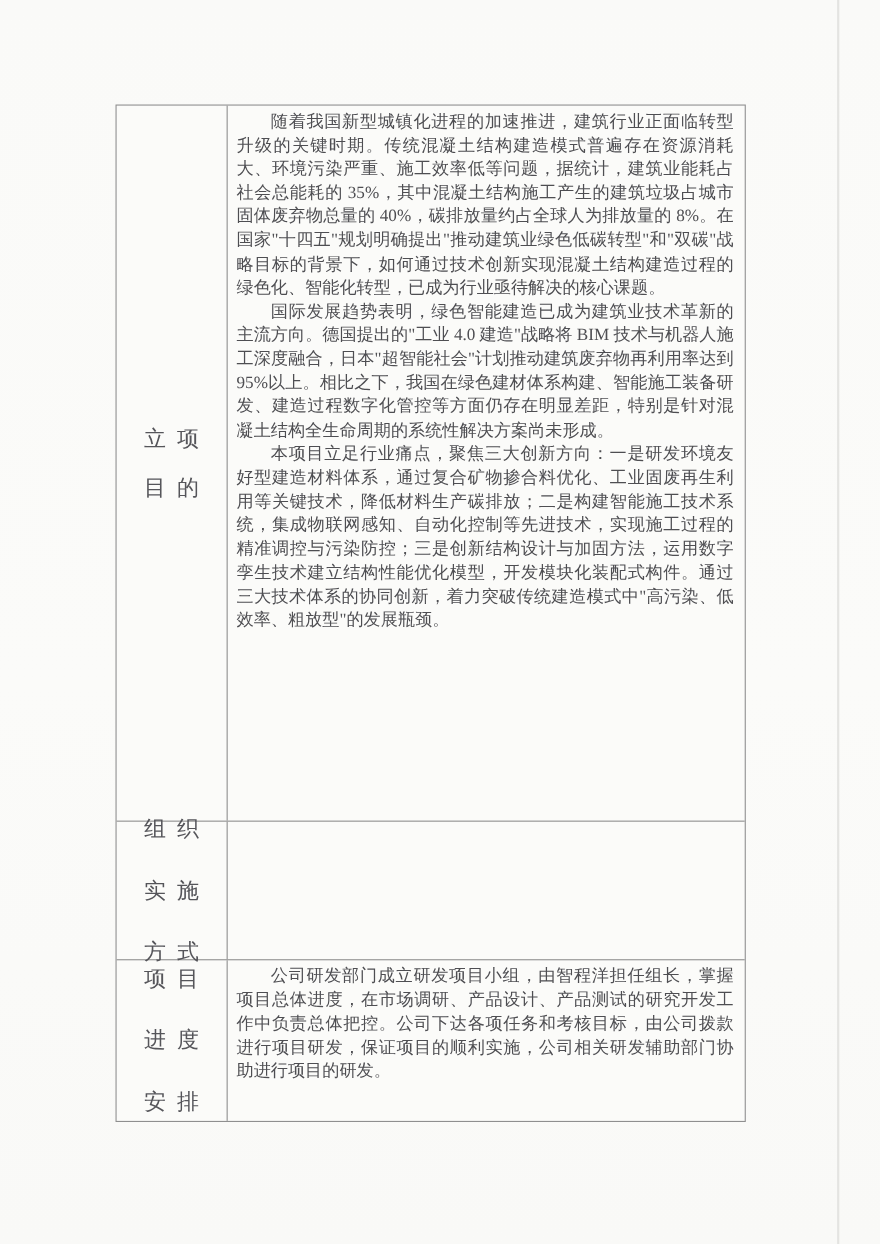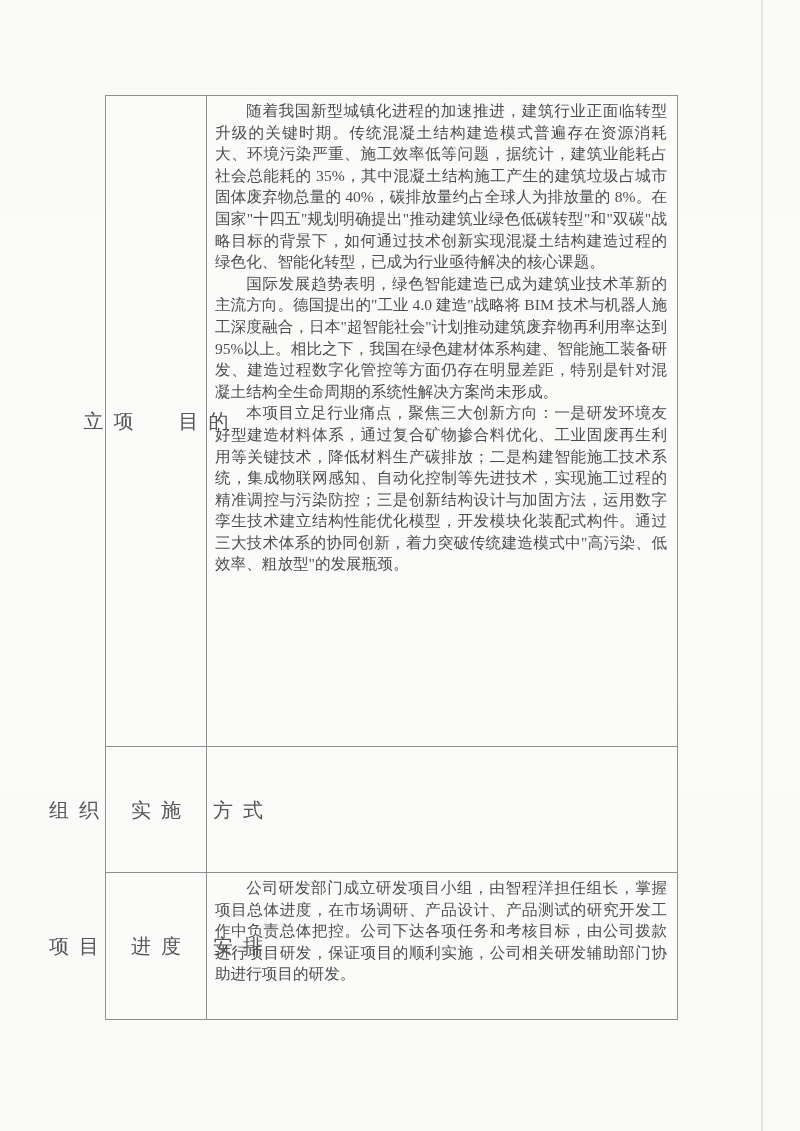--- a/index.html
+++ b/index.html
@@ -40,28 +40,28 @@
   }
   .row-purpose  { height: 650px; }
   .row-org      { height: 126px; }
   .row-schedule { height: 147px; }
 
   .label-cell {
     width: 101px;
     flex: 0 0 101px;
     border-right: 1px solid #8f8f8f;
     display: flex;
-    flex-direction: row;
+    flex-direction: column;
     align-items: center;
     justify-content: center;
     box-sizing: border-box;
   }
   .row-purpose .label-cell { gap: 25px; }
   .row-org .label-cell,
-  .row-schedule .label-cell { gap: 12px; }
+  .row-schedule .label-cell { gap: 36px; }
 
   .label-line {
     font-size: 20px;
     line-height: 1;
     letter-spacing: 10px;
     padding-left: 10px;
     color: #55555a;
     white-space: nowrap;
   }
 

